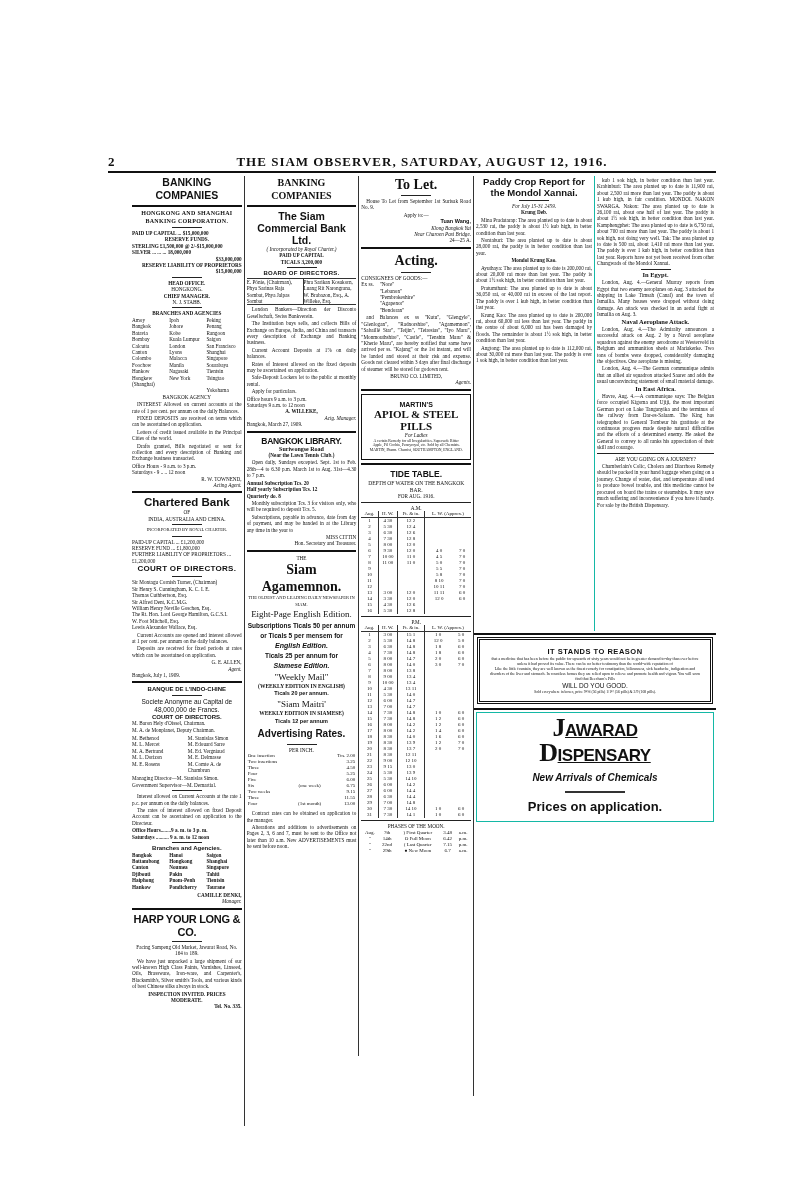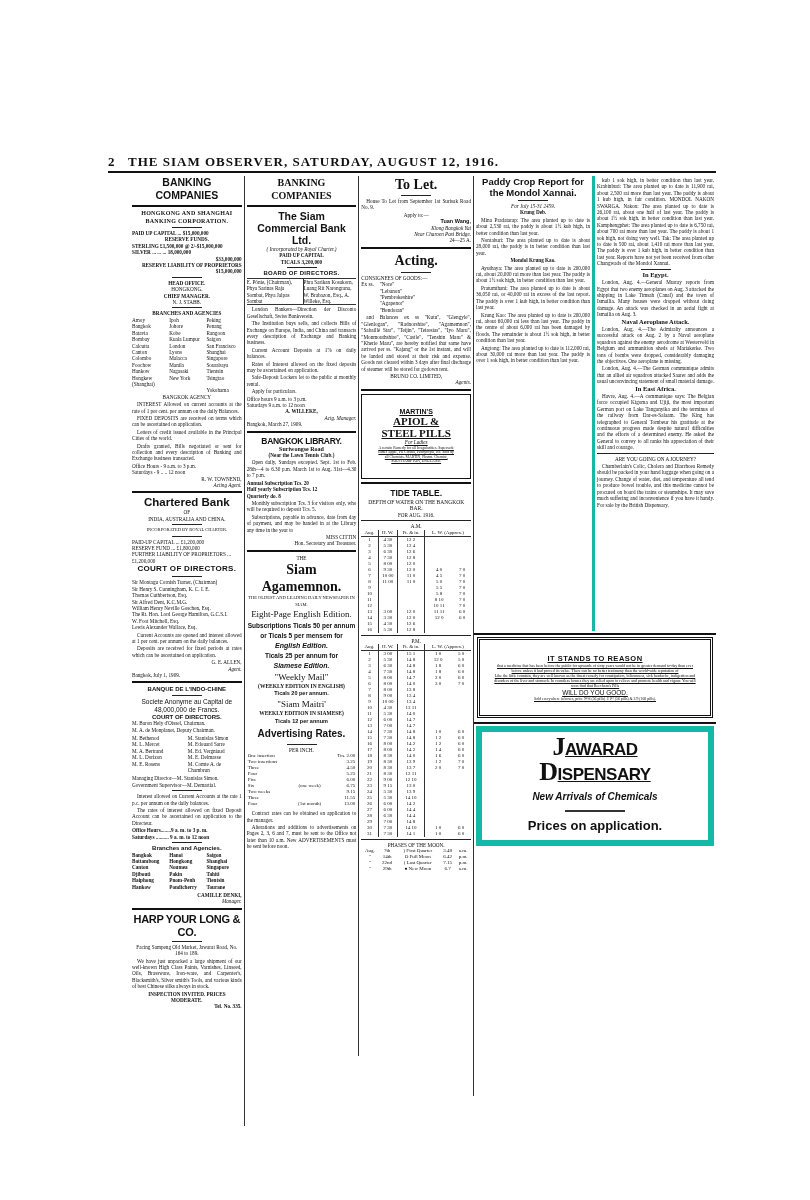--- a/index.html
+++ b/index.html
@@ -1,20 +1,20 @@
 <!DOCTYPE html>
 <html><head>
 <meta charset="utf-8">
 <style>
   html,body{margin:0;padding:0;background:#fff;}
   body{width:810px;height:1200px;position:relative;overflow:hidden;font-family:"Liberation Serif","DejaVu Serif",serif;color:#111;}
   .page{position:absolute;left:108px;top:152px;width:608px;}
   .masthead{display:flex;justify-content:space-between;align-items:flex-end;height:18px;font-weight:bold;font-size:13px;letter-spacing:0.5px;border-bottom:2px solid #111;padding-bottom:1px;}
   .masthead .pg{font-size:13px;width:20px;}
-  .masthead .ttl{flex:1;letter-spacing:1px;}
+  .masthead .ttl{flex:1;text-align:center;letter-spacing:1px;}
   .cols{display:flex;margin-top:3px;margin-left:22px;}
   .col{width:121px;padding:0 2px;border-right:1px solid #333;box-sizing:border-box;font-size:5.2px;line-height:6.4px;overflow:hidden;}
   .col:last-child{border-right:none;}
   .hd{font-family:"Liberation Sans",sans-serif;font-weight:bold;text-align:center;}
   .h-big{font-size:11.5px;line-height:13px;}
   .h-med{font-size:8.5px;line-height:10px;}
   .h-sm{font-size:6px;line-height:7.5px;letter-spacing:0.3px;}
   .serifhd{font-family:"Liberation Serif",serif;font-weight:bold;text-align:center;}
   .c{text-align:center;}
   .r{text-align:right;}
@@ -23,21 +23,21 @@
   .short{width:30px;margin:2px auto;border-top:1px solid #222;}
   .i{font-style:italic;}
   .b{font-weight:bold;}
   p{margin:1px 0;text-indent:5px;text-align:justify;}
   .grid3{display:grid;grid-template-columns:1fr 1fr 1fr;gap:0 2px;}
   .grid2{display:grid;grid-template-columns:1fr 1fr;gap:0 2px;}
   table{border-collapse:collapse;width:100%;font-size:5px;line-height:6px;}
   td,th{padding:0 1px;text-align:center;font-weight:normal;}
   th{border-bottom:1px solid #333;}
   .vl{border-left:1px solid #333;}
-  .ad-box{border:2px solid #111;padding:14px;margin-top:3px;text-decoration:underline;}
+  .ad-box{border:2px solid #111;padding:7px;margin-top:3px;}
   .sans{font-family:"Liberation Sans",sans-serif;}
   .jaw{font-family:"Liberation Sans",sans-serif;font-weight:bold;font-size:17px;line-height:22px;text-align:center;letter-spacing:-0.5px;}
   .jaw .cap{font-size:26px;font-family:"Liberation Serif",serif;}
   .beech{font-family:"Liberation Serif",serif;font-weight:bold;font-size:20px;text-align:center;line-height:22px;}
 </style>
 </head>
 <body>
 
 <div class="page">
 
@@ -737,21 +737,21 @@
               <td>● New Moon</td>
               <td>6.7</td>
               <td>a.m.</td>
             </tr>
           </tbody>
       </table>
     </div>
 
     <div style="width:245px;display:flex;flex-direction:column;">
       <div style="display:flex;">
-        <div class="col" style="height:455px;border-right:3px solid #14b8a6;">
+        <div class="col" style="height:455px;border-right:1px solid #14b8a6;">
           <div class="serifhd" style="font-size:9.5px;line-height:11px;font-family:'Liberation Sans',sans-serif;">Paddy Crop Report for the Mondol Xannai.</div>
           <div class="short rule"></div>
           <div class="c i">For July 15-31 2459.</div>
           <div class="c b">Krung Deb.</div>
           <p>Mina Pradatarap: The area planted up to date is about 2,530 rai, the paddy is about 1½ kub high, in better condition than last year.</p>
           <p>Nontaburi: The area planted up to date is about 28,000 rai, the paddy is in better condition than last year.</p>
           <div class="c b">Mondol Krung Kao.</div>
           <p>Ayuthaya: The area planted up to date is 200,000 rai, about 20,000 rai more than last year. The paddy is about 1½ sok high, in better condition than last year.</p>
           <p>Pratumthani: The area planted up to date is about 36,050 rai, or 40,000 rai in excess of the last report. The paddy is over 1 kub high, in better condition than last year.</p>
           <p>Krung Kao: The area planted up to date is 200,000 rai, about 60,000 rai less than last year. The paddy in the centre of about 6,000 rai has been damaged by floods. The remainder is about 1½ sok high, in better condition than last year.</p>
@@ -776,21 +776,21 @@
 
       <div class="ad-box" style="margin:0 3px;border-style:double;border-width:3px;">
         <div class="hd" style="font-size:7.5px;letter-spacing:0.5px;">IT STANDS TO REASON</div>
         <div class="c" style="font-size:4px;line-height:5px;">that a medicine that has been before the public for upwards of sixty years would not be in greater demand to-day than ever before unless it had proved its value. There can be no better testimony than the world-wide reputation of</div>
         <div class="c" style="font-size:4px;line-height:5px;">Like the little fountain, they are well known as the finest remedy for constipation, biliousness, sick headache, indigestion and disorders of the liver and stomach. In countless homes they are relied upon to relieve and promote health and vigour. You will soon find that Beecham's Pills</div>
         <div class="hd" style="font-size:6.5px;line-height:9px;font-weight:normal;">WILL DO YOU GOOD.</div>
         <div class="c" style="font-size:3.8px;">Sold everywhere in boxes, price 9½d (56 pills) 1/1½ (56 pills) &amp; 2/9 (168 pills).</div>
       </div>
       <div class="thick" style="margin:4px 0 2px;"></div>
 
-      <div style="border:6px solid #14b8a6;margin:0 2px;padding:4px 20px 6px;">
+      <div style="border:1px solid #14b8a6;margin:0 2px;padding:4px 20px 6px;">
         <div class="jaw">
           <span class="cap">J</span><span style="text-decoration:underline;">AWARAD</span>
           <span class="cap">D</span><span style="text-decoration:underline;">ISPENSARY</span>
         </div>
         <div class="hd i" style="font-size:10px;line-height:14px;margin-top:4px;">New Arrivals of Chemicals</div>
         <div class="short rule" style="width:60px;border-top:2px solid #333;margin:6px auto;"></div>
         <div class="hd" style="font-size:13px;line-height:16px;">Prices on application.</div>
       </div>
     </div>
   </div>

